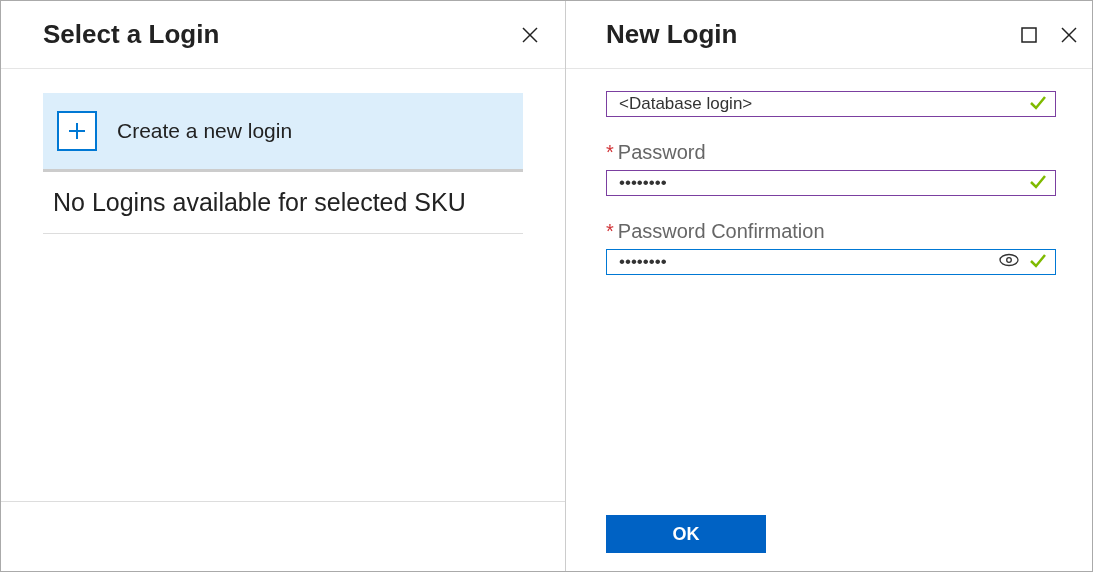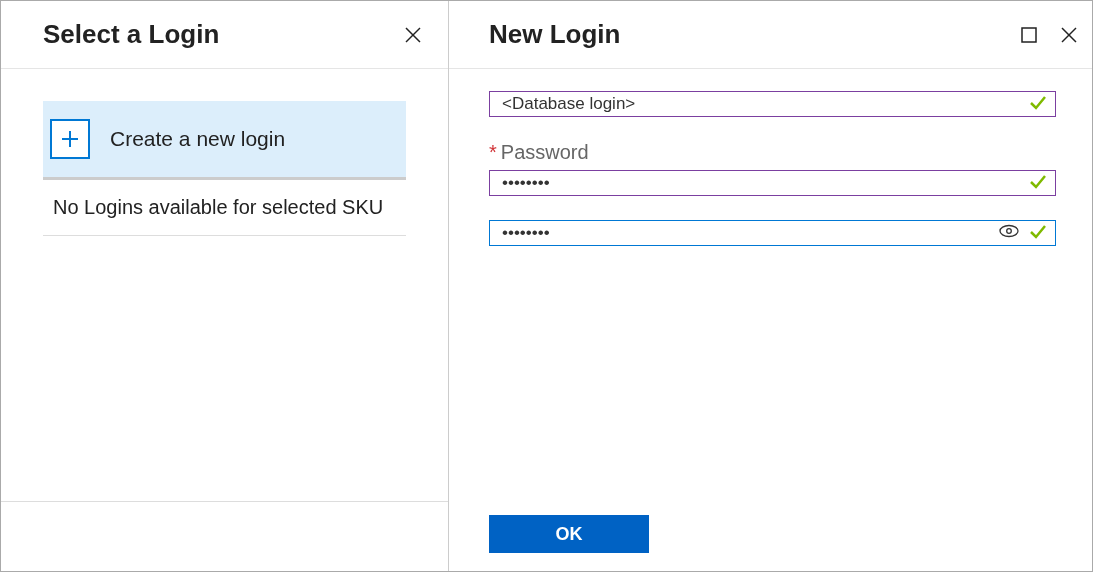--- a/index.html
+++ b/index.html
@@ -9,21 +9,21 @@
       width: 1093px;
       height: 572px;
       border: 1px solid #aaa;
       display: flex;
     }
     .panel-left, .panel-right {
       display: flex;
       flex-direction: column;
       height: 100%;
     }
-    .panel-left { width: 448px; border-right: 1px solid #ccc; gap: 8px; }
+    .panel-left { width: 565px; border-right: 1px solid #ccc; }
     .panel-right { flex: 1; }
 
     .panel-header {
       display: flex;
       align-items: center;
       justify-content: space-between;
       padding: 18px 24px 18px 42px;
       border-bottom: 1px solid #e5e5e5;
     }
     .panel-header.right-header { padding-left: 40px; padding-right: 12px; }
@@ -37,35 +37,35 @@
       width: 22px; height: 22px; display: flex; align-items: center; justify-content: center;
       cursor: pointer; color: #222;
     }
 
     .panel-body-left { padding: 24px 42px 0 42px; flex: 1; overflow: auto; }
     .create-login-row {
       background: #dceefb;
       border-bottom: 3px solid #ccc;
       display: flex;
       align-items: center;
-      padding: 18px 16px 18px 7px;
+      padding: 18px 16px 18px 14px;
       gap: 20px;
       cursor: pointer;
     }
     .plus-box {
       width: 40px; height: 40px; border: 2px solid #0078d4;
       display: flex; align-items: center; justify-content: center;
       color: #0078d4; background: #fff;
     }
     .create-login-label { font-size: 21px; color: #222; }
 
     .no-logins-row {
       padding: 16px 10px;
       border-bottom: 1px solid #ddd;
-      font-size: 20px;
+      font-size: 25px;
       color: #222;
     }
 
     .panel-left-footer { border-top: 1px solid #ddd; height: 70px; }
 
     .panel-body-right { padding: 22px 36px 0 40px; flex: 1; }
     .form-group { margin-bottom: 24px; }
     .form-label {
       font-size: 20px; color: #666; margin-bottom: 6px; display: block;
     }
@@ -172,20 +172,21 @@
           <span class="check-icon">
             <svg width="20" height="20" viewBox="0 0 20 20">
                 <polyline points="3,11 8,16 17,5" fill="none" stroke="currentColor" stroke-width="2.5"></polyline>
               </svg>
           </span>
         </div>
       </div>
     </div>
 
     <div class="form-group">
+      <label class="form-label"><span class="req-star">*</span><span>Password Confirmation</span></label>
       <div class="input-wrap blue">
         <input type="text" value="••••••••" style="">
         <div class="input-icons">
           <span class="eye-icon">
             <svg width="22" height="22" viewBox="0 0 22 22">
                 <ellipse cx="11" cy="11" rx="9" ry="5.5" fill="none" stroke="currentColor" stroke-width="1.3"></ellipse>
                 <circle cx="11" cy="11" r="2.3" fill="none" stroke="currentColor" stroke-width="1.3"></circle>
               </svg>
           </span>
           <span class="check-icon">

